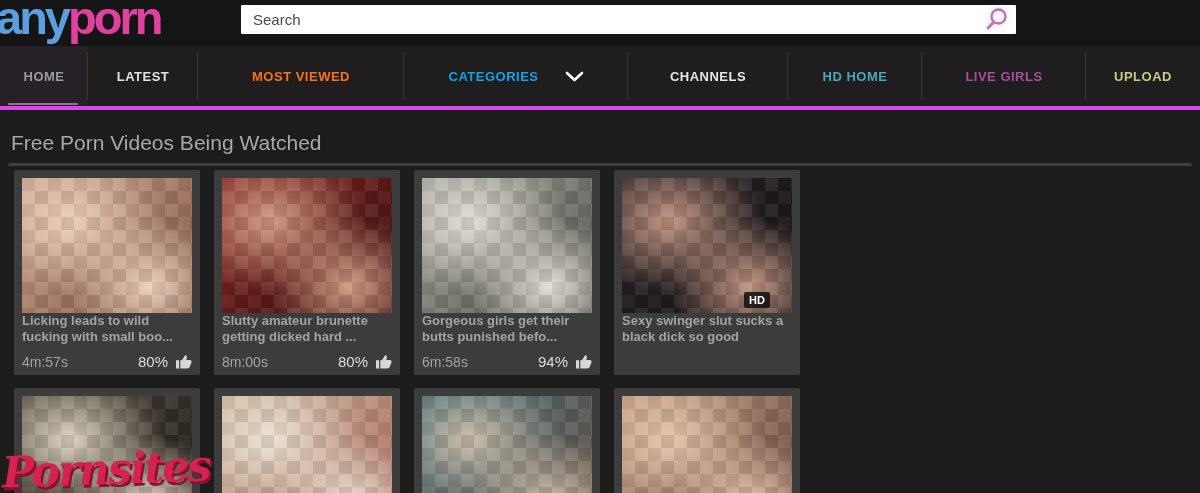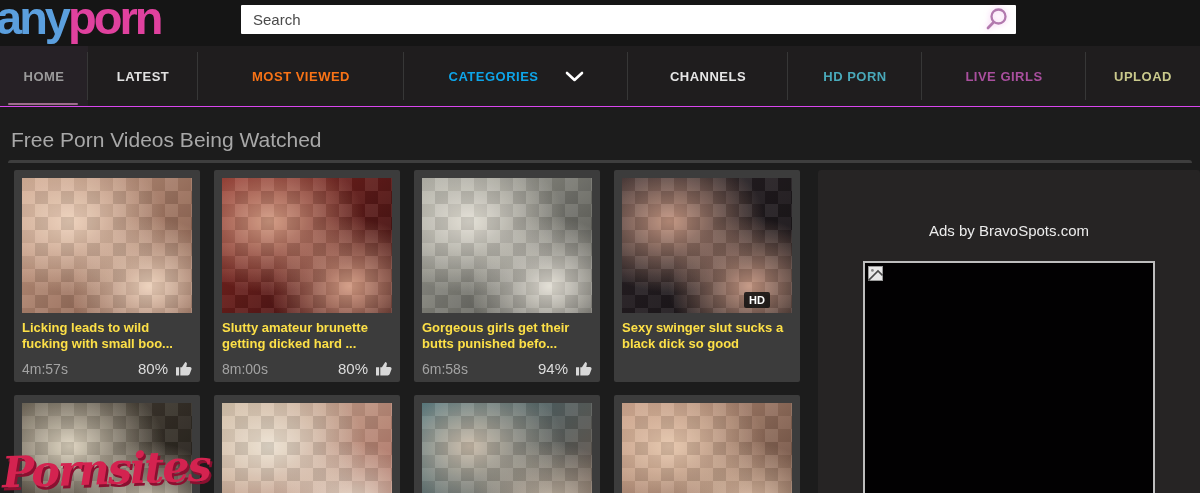--- a/index.html
+++ b/index.html
@@ -15,21 +15,21 @@
   .search-wrap{position:absolute;left:225px;top:5px;width:775px;height:29px;background:#ffffff;
                border-radius:1px;margin-left:16px;}
   .search-wrap input{width:100%;height:100%;border:none;outline:none;background:transparent;
                font-family:"Liberation Sans",sans-serif;font-size:15px;color:#222;
                padding:0 40px 0 12px;box-sizing:border-box;}
   .search-wrap input::placeholder{color:#4a4a4a;opacity:1;}
   .search-icon{position:absolute;right:6px;top:1px;width:27px;height:27px;cursor:pointer;
                filter:drop-shadow(0 0 3px rgba(235,140,225,.55));}
 
   
-  .nav{display:flex;height:60px;background:#1f1d1e;border-bottom:1px solid #d946ef;}
+  .nav{display:flex;height:60px;background:#1f1d1e;border-bottom:4px solid #d946ef;}
   .nav-item{position:relative;display:flex;align-items:center;justify-content:center;
             font-size:13px;font-weight:bold;letter-spacing:.5px;color:#e2e2e2;cursor:pointer;
             box-sizing:border-box;}
   .nav-item:not(:last-child)::after{content:"";position:absolute;right:0;top:10%;height:80%;
             width:1px;background:#373737;}
   .nav-item.active{background:#262126;}
   .nav-item.active::before{content:"";position:absolute;left:8px;right:10px;bottom:1px;height:2px;
             background:#9d6e8c;border-radius:1px;}
   .w0{width:88px}.w1{width:110px}.w2{width:206px}.w3{width:224px}
   .w4{width:160px}.w5{width:134px}.w6{width:164px}.w7{width:114px}
@@ -45,21 +45,21 @@
   .card{width:186px;margin:0 14px 13px 0;background:#3c3c3c;border-radius:2px;
         padding:8px 8px 5px 8px;box-sizing:border-box;cursor:pointer;}
   .card:nth-child(4n){margin-right:0;}
   .thumb{position:relative;width:170px;height:135px;background:#555;overflow:hidden;}
   .thumb::after{content:"";position:absolute;inset:0;
         background:conic-gradient(rgba(255,255,255,.07) 90deg, rgba(0,0,0,.10) 90deg 180deg,
                    rgba(255,255,255,.04) 180deg 270deg, rgba(0,0,0,.06) 270deg);
         background-size:26px 26px;}
   .hd-badge{position:absolute;right:22px;bottom:5px;z-index:2;background:rgba(15,15,15,.85);
         color:#fff;font-size:11px;font-weight:bold;padding:2px 5px;border-radius:2px;}
-  .card-title{margin-top:7px;min-height:33px;font-size:13px;font-weight:bold;color:#fde047;
+  .card-title{min-height:33px;font-size:13px;font-weight:bold;color:#a3a3a3;
         line-height:16px;}
   .card-meta{display:flex;align-items:center;justify-content:space-between;margin-top:7px;}
   .duration{font-size:14px;color:#a3a3a3;}
   .rating{display:flex;align-items:center;gap:7px;font-size:15px;color:#dcdcdc;}
   .like-icon{display:inline-flex;}
 
   
   .ad-panel{position:absolute;left:818px;top:0;right:0;bottom:0;background:#262424;
             border-radius:3px 3px 0 0;}
   .ad-label{padding-top:52px;text-align:center;font-size:15px;color:#ececec;}
@@ -105,21 +105,21 @@
       <span class="nav-chevron">
         <svg width="19" height="11" viewBox="0 0 19 11">
           <polyline points="2,2 9.5,9 17,2" fill="none" stroke="#ffffff" stroke-width="2.6" stroke-linecap="round" stroke-linejoin="round"></polyline>
         </svg>
       </span>
     </div>
     <div class="nav-item w4">
       <span style="color: rgb(230, 230, 230);">CHANNELS</span>
     </div>
     <div class="nav-item w5">
-      <span style="color: rgb(73, 169, 186);">HD PORN</span>
+      <span style="color: rgb(73, 169, 186);">HD HOME</span>
     </div>
     <div class="nav-item w6">
       <span style="color: rgb(169, 79, 158);">LIVE GIRLS</span>
     </div>
     <div class="nav-item w7">
       <span style="color: rgb(201, 201, 140);">UPLOAD</span>
     </div>
   </div>
 
   <h1 class="heading">Free Porn Videos Being Watched</h1>
@@ -192,28 +192,18 @@
       </div>
       <div class="card">
         <div class="thumb" style="background: radial-gradient(at 28% 32%, rgb(202, 188, 170) 0%, rgba(0, 0, 0, 0) 55%), radial-gradient(at 75% 80%, rgb(202, 188, 170) 0%, rgba(0, 0, 0, 0) 45%), linear-gradient(135deg, rgb(60, 106, 118) 0%, rgb(110, 82, 68) 100%);"></div>
       </div>
       <div class="card">
         <div class="thumb" style="background: radial-gradient(at 28% 32%, rgb(230, 198, 172) 0%, rgba(0, 0, 0, 0) 55%), radial-gradient(at 75% 80%, rgb(230, 198, 172) 0%, rgba(0, 0, 0, 0) 45%), linear-gradient(135deg, rgb(199, 156, 132) 0%, rgb(94, 66, 54) 100%);"></div>
       </div>
 
     </div>
 
-    <div class="ad-panel">
-      <div class="ad-label">Ads by BravoSpots.com</div>
-      <div class="ad-box">
-        <svg class="broken-img" width="15" height="15" viewBox="0 0 15 15">
-          <rect x="0.5" y="0.5" width="14" height="14" fill="#e8e8e8" stroke="#9a9a9a"></rect>
-          <path d="M0.5 14.5 L10 5 L14.5 9.5" fill="none" stroke="#4a4a4a" stroke-width="1.6"></path>
-          <circle cx="4.4" cy="4.4" r="1.4" fill="#888888"></circle>
-        </svg>
-      </div>
-    </div>
 
   </div>
 
   <div class="watermark">Pornsites</div>
 
 </div>
 
 </body></html>

